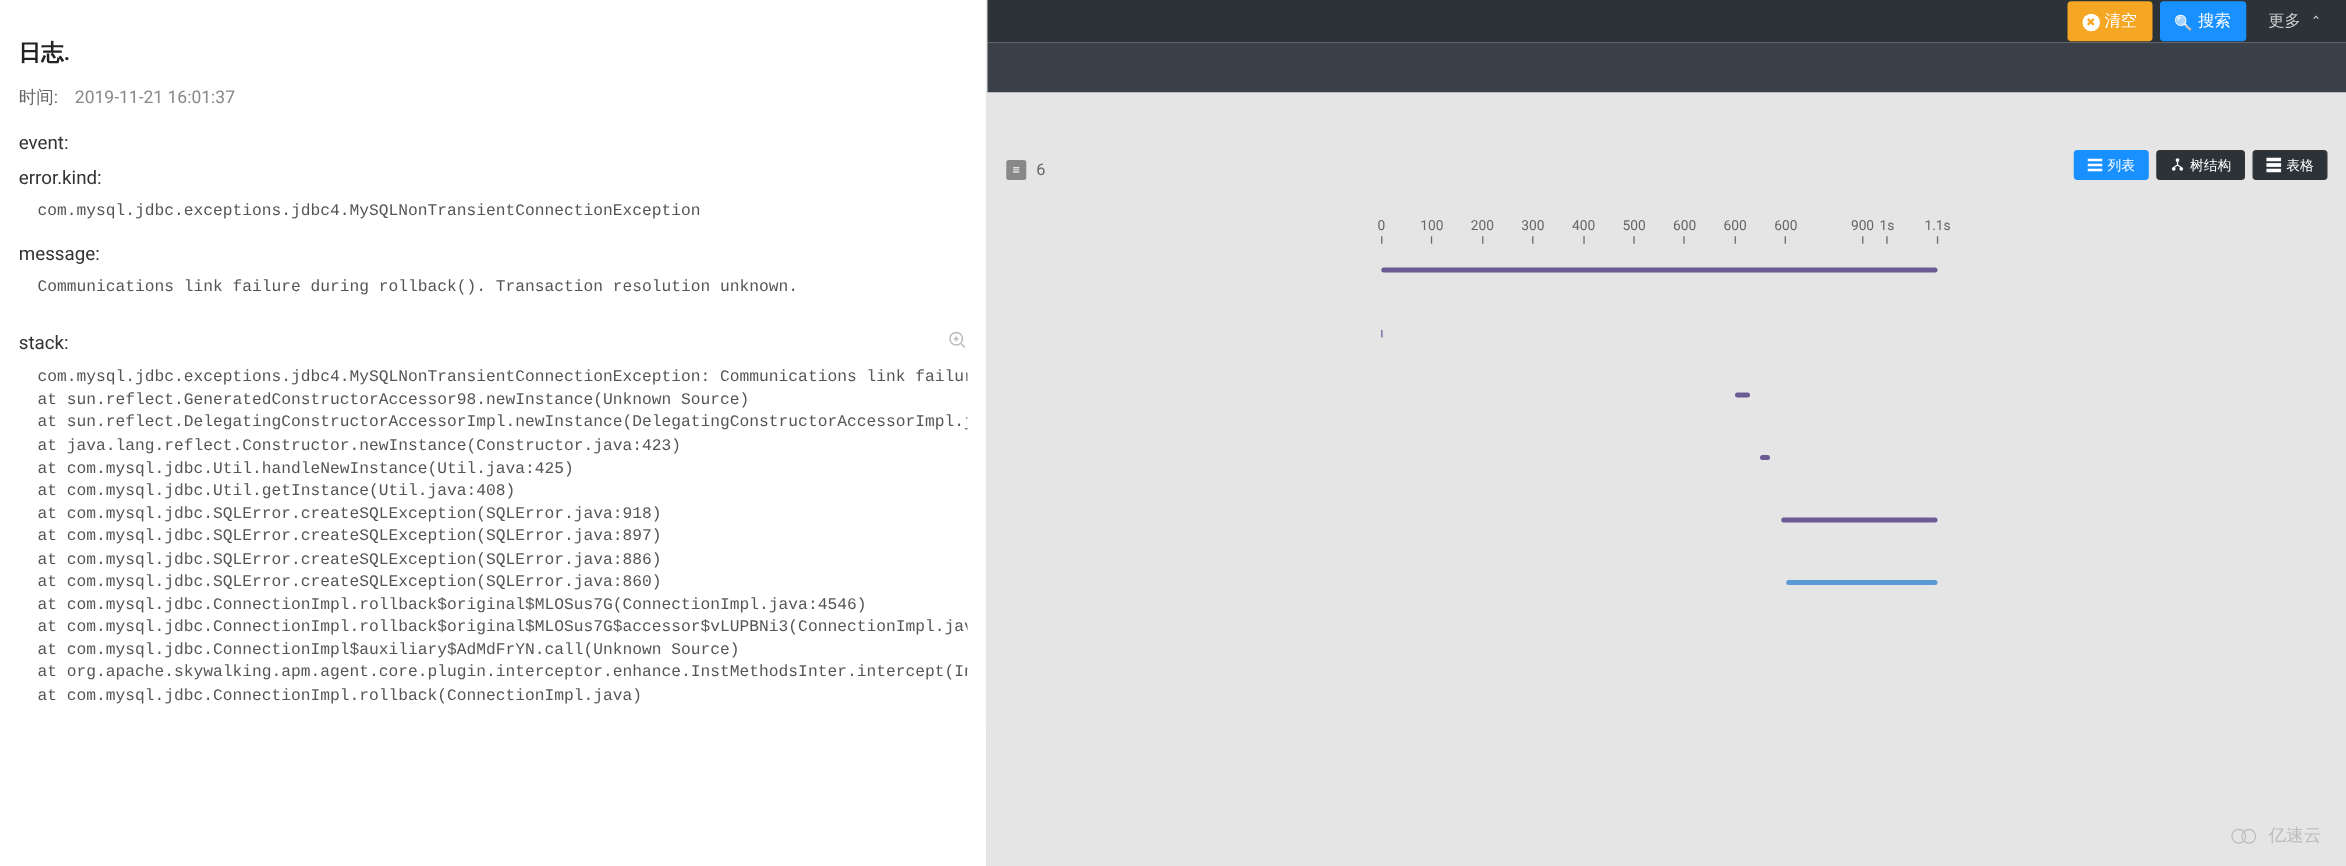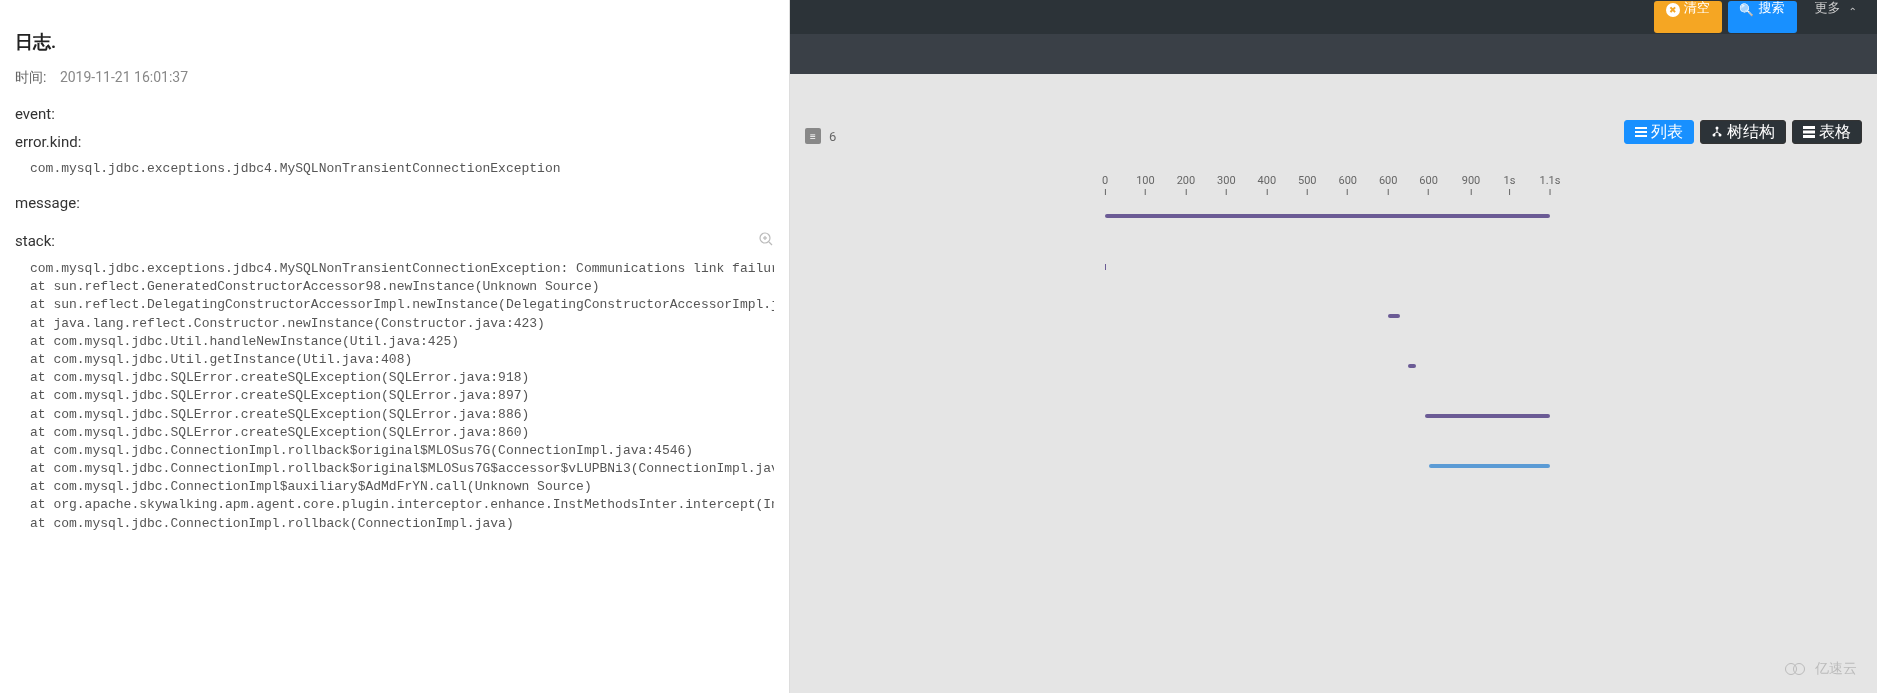--- a/index.html
+++ b/index.html
@@ -16,36 +16,36 @@
     .field-label { font-size: 15px; color: #333; margin-bottom: 10px; margin-top: 10px; }
     .field-value { font-family: "Courier New", Consolas, monospace; font-size: 13px; color: #555; padding-left: 15px; margin-bottom: 18px; white-space: pre; }
     
     .stack-row { display: flex; justify-content: space-between; align-items: center; }
     .zoom-icon { color: #bbb; cursor: pointer; }
     .stack-value { font-family: "Courier New", Consolas, monospace; font-size: 13px; color: #555; padding-left: 15px; line-height: 1.4; white-space: pre; overflow: hidden; }
     
     .top-bar { background: #2c3338; height: 34px; display: flex; justify-content: flex-end; align-items: center; padding: 0 8px; gap: 6px; }
     .dark-strip { background: #3a4047; height: 40px; }
     
-    .btn { display: inline-flex; align-items: flex-end; gap: 4px; padding: 16px 12px; border-radius: 3px; font-size: 13px; color: #fff; cursor: pointer; border: none; height: 24px; }
+    .btn { display: inline-flex; align-items: center; gap: 4px; padding: 16px 12px; border-radius: 3px; font-size: 13px; color: #fff; cursor: pointer; border: none; height: 24px; }
     .btn-warning { background: #f5a623; }
     .btn-primary { background: #1890ff; }
     .btn-more { background: transparent; color: #ccc; }
     .btn-more::after { content: "⌃"; margin-left: 4px; font-size: 10px; }
     
     .icon-circle-x::before { content: "✖"; display: inline-flex; align-items: center; justify-content: center; width: 14px; height: 14px; border-radius: 50%; background: #fff; color: #f5a623; font-size: 9px; }
     .icon-search::before { content: "🔍"; font-size: 12px; filter: grayscale(1) brightness(2); }
     
     .mid-section { background: #e5e5e5; padding: 0; }
     .status-row { display: flex; align-items: center; justify-content: space-between; padding: 10px 15px; height: 80px; align-items: flex-end; padding-bottom: 10px;}
     .status-left { display: flex; align-items: center; gap: 8px; font-size: 13px; color: #666; }
     .badge-box { width: 16px; height: 16px; background: #888; border-radius: 2px; display: inline-flex; align-items: center; justify-content: center; color: #fff; font-size: 10px; }
     
     .view-buttons { display: flex; gap: 6px; }
-    .view-btn { display: inline-flex; align-items: center; gap: 4px; padding: 4px 10px; border-radius: 3px; font-size: 16px; cursor: pointer; border: 1px solid #333; background: #2c3338; color: #fff; height: 24px; }
+    .view-btn { display: inline-flex; align-items: center; gap: 4px; padding: 4px 10px; border-radius: 3px; font-size: 11px; cursor: pointer; border: 1px solid #333; background: #2c3338; color: #fff; height: 24px; }
     .view-btn.active { background: #1890ff; border-color: #1890ff; }
     .view-btn svg { width: 12px; height: 12px; }
     
     .chart-area { padding: 20px 15px 20px 15px; position: relative; }
     .axis-row { display: flex; position: relative; height: 30px; margin-left: 300px; }
     .axis-tick { position: absolute; font-size: 11px; color: #666; text-align: center; transform: translateX(-50%); }
     .axis-tick::after { content: ""; display: block; width: 1px; height: 6px; background: #666; margin: 2px auto 0; }
     
     .trace-bars { position: relative; margin-left: 300px; margin-top: 10px; height: 350px; }
     .trace-bar { position: absolute; height: 4px; border-radius: 2px; }
@@ -68,20 +68,21 @@
     <span class="time-label">时间:</span>
     <span class="time-value">2019-11-21 16:01:37</span>
   </div>
 
   <div class="field-label">event:</div>
 
   <div class="field-label">error.kind:</div>
   <div class="field-value">com.mysql.jdbc.exceptions.jdbc4.MySQLNonTransientConnectionException</div>
 
   <div class="field-label">message:</div>
+  <div class="field-value">Communications link failure during rollback(). Transaction resolution unknown.</div>
 
   <div class="stack-row">
     <div class="field-label">stack:</div>
     <span class="zoom-icon">
       <svg width="16" height="16" viewBox="0 0 16 16" fill="none" stroke="currentColor" stroke-width="1.2">
           <circle cx="7" cy="7" r="5"></circle>
           <line x1="11" y1="11" x2="14" y2="14"></line>
           <line x1="7" y1="5" x2="7" y2="9"></line>
           <line x1="5" y1="7" x2="9" y2="7"></line>
         </svg>
@@ -159,21 +160,21 @@
       <div class="axis-row" id="axis-row">
           <div class="axis-tick" style="left: 0px;">0</div>
           <div class="axis-tick" style="left: 40.4545px;">100</div>
           <div class="axis-tick" style="left: 80.9091px;">200</div>
           <div class="axis-tick" style="left: 121.364px;">300</div>
           <div class="axis-tick" style="left: 161.818px;">400</div>
           <div class="axis-tick" style="left: 202.273px;">500</div>
           <div class="axis-tick" style="left: 242.727px;">600</div>
           <div class="axis-tick" style="left: 283.182px;">600</div>
           <div class="axis-tick" style="left: 323.636px;">600</div>
-          <div class="axis-tick" style="left: 366px;">900</div>
+          <div class="axis-tick" style="left: 385px;">900</div>
           <div class="axis-tick" style="left: 404.545px;">1s</div>
           <div class="axis-tick" style="left: 445px;">1.1s</div>
         </div>
       <div class="trace-bars" id="trace-bars">
           <div class="trace-bar bar-purple" style="left: 0px; width: 445px; top: 0px;"></div>
           <div class="trace-tick" style="left: 0px; top: 50px;"></div>
           <div class="trace-bar bar-purple" style="left: 283.182px; width: 12.1364px; top: 100px;"></div>
           <div class="trace-bar bar-purple" style="left: 303.409px; width: 8.09091px; top: 150px;"></div>
           <div class="trace-bar bar-purple" style="left: 319.591px; width: 125.409px; top: 200px;"></div>
           <div class="trace-bar bar-blue" style="left: 323.636px; width: 121.364px; top: 250px;"></div>

